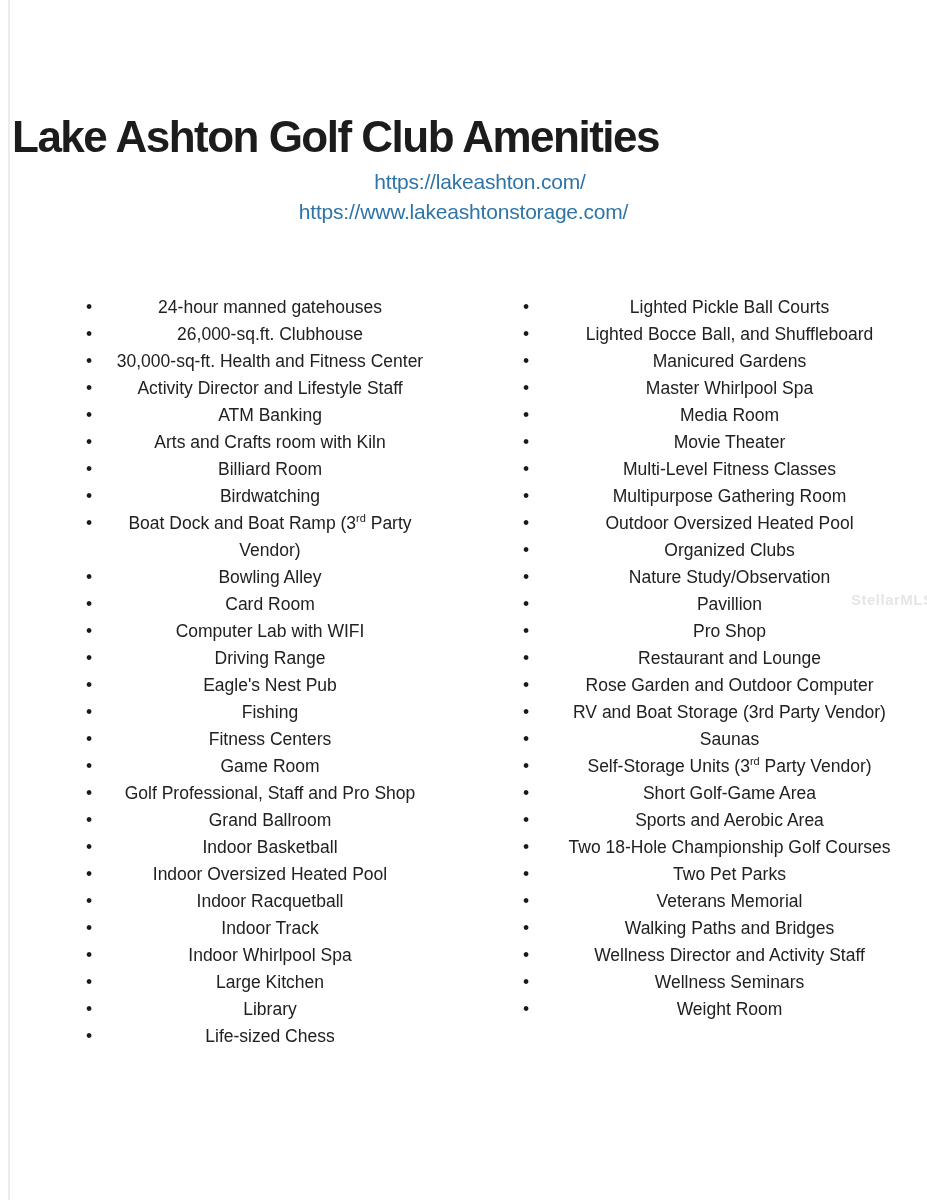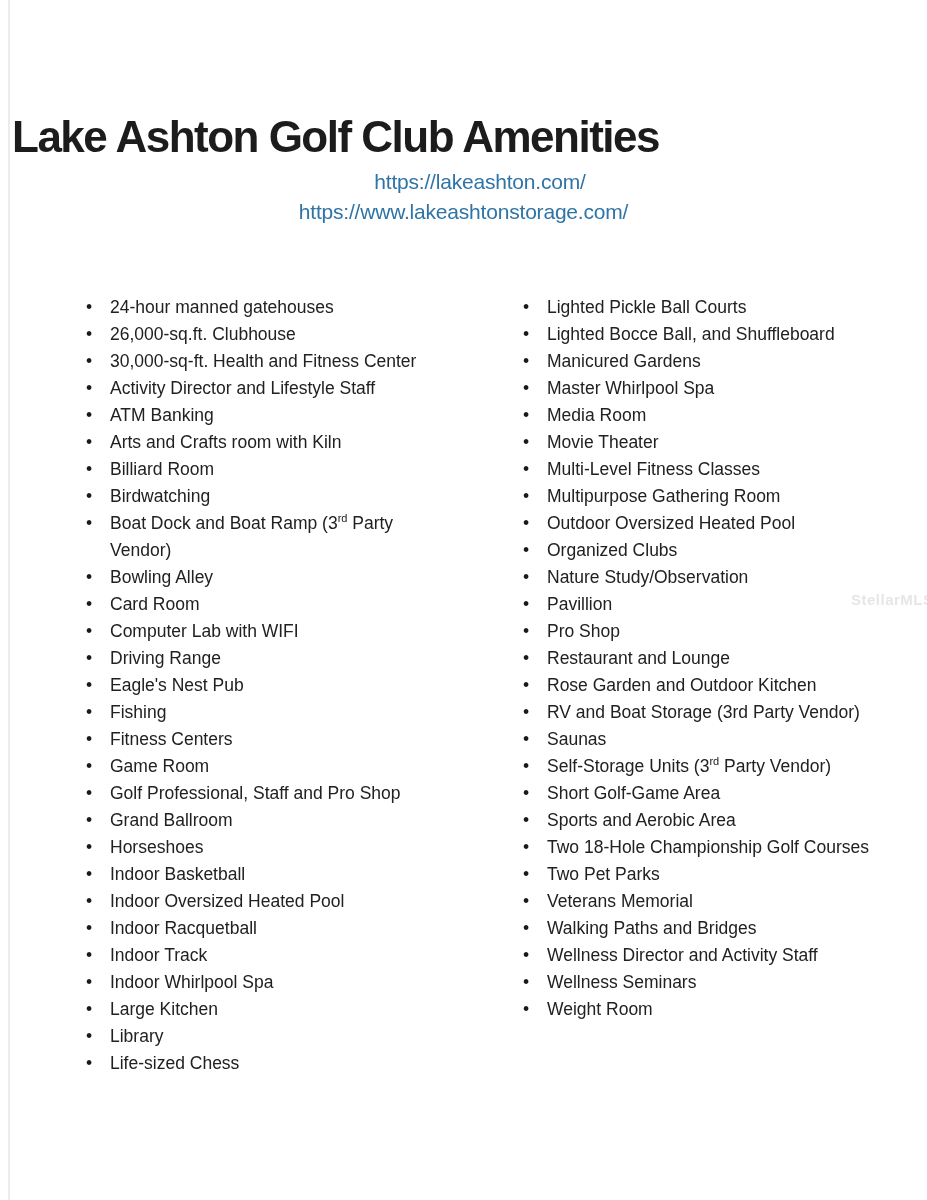--- a/index.html
+++ b/index.html
@@ -17,21 +17,21 @@
     position:absolute;top:167px;left:0;width:100%;
     text-align:center;font-size:21px;line-height:30px;letter-spacing:-0.2px;
   }
   .links a{display:block;text-decoration:none;color:#2e74a6;}
   .col{
     position:absolute;top:294px;margin:0;padding:0;list-style:none;
     font-size:17.5px;line-height:27px;color:#212121;
   }
   .col-left{left:85px;width:345px;}
   .col-right{left:522px;width:390px;}
-  .col li{position:relative;padding-left:25px;}
+  .col li{position:relative;padding-left:25px;text-align:center;}
   .col li::before{content:"\2022";position:absolute;left:1px;top:0;color:#1a1a1a;}
   sup{font-size:11px;line-height:0;vertical-align:super;}
   .watermark{
     position:absolute;left:851px;top:591px;font-size:15px;font-weight:700;
     color:#e6e6e6;letter-spacing:0.5px;white-space:nowrap;
   }
 </style>
 </head>
 <body>
 
@@ -58,21 +58,20 @@
       <li>Bowling Alley</li>
       <li>Card Room</li>
       <li>Computer Lab with WIFI</li>
       <li>Driving Range</li>
       <li>Eagle's Nest Pub</li>
       <li>Fishing</li>
       <li>Fitness Centers</li>
       <li>Game Room</li>
       <li>Golf Professional, Staff and Pro Shop</li>
       <li>Grand Ballroom</li>
-      <li>Horseshoes</li>
       <li>Indoor Basketball</li>
       <li>Indoor Oversized Heated Pool</li>
       <li>Indoor Racquetball</li>
       <li>Indoor Track</li>
       <li>Indoor Whirlpool Spa</li>
       <li>Large Kitchen</li>
       <li>Library</li>
       <li>Life-sized Chess</li>
     </ul>
   <ul class="col col-right" style="color: rgb(33, 33, 33);">
@@ -83,21 +82,21 @@
       <li>Media Room</li>
       <li>Movie Theater</li>
       <li>Multi-Level Fitness Classes</li>
       <li>Multipurpose Gathering Room</li>
       <li>Outdoor Oversized Heated Pool</li>
       <li>Organized Clubs</li>
       <li>Nature Study/Observation</li>
       <li>Pavillion</li>
       <li>Pro Shop</li>
       <li>Restaurant and Lounge</li>
-      <li>Rose Garden and Outdoor Kitchen</li>
+      <li>Rose Garden and Outdoor Computer</li>
       <li>RV and Boat Storage (3rd Party Vendor)</li>
       <li>Saunas</li>
       <li>Self-Storage Units (3<sup>rd</sup> Party Vendor)</li>
       <li>Short Golf-Game Area</li>
       <li>Sports and Aerobic Area</li>
       <li>Two 18-Hole Championship Golf Courses</li>
       <li>Two Pet Parks</li>
       <li>Veterans Memorial</li>
       <li>Walking Paths and Bridges</li>
       <li>Wellness Director and Activity Staff</li>

